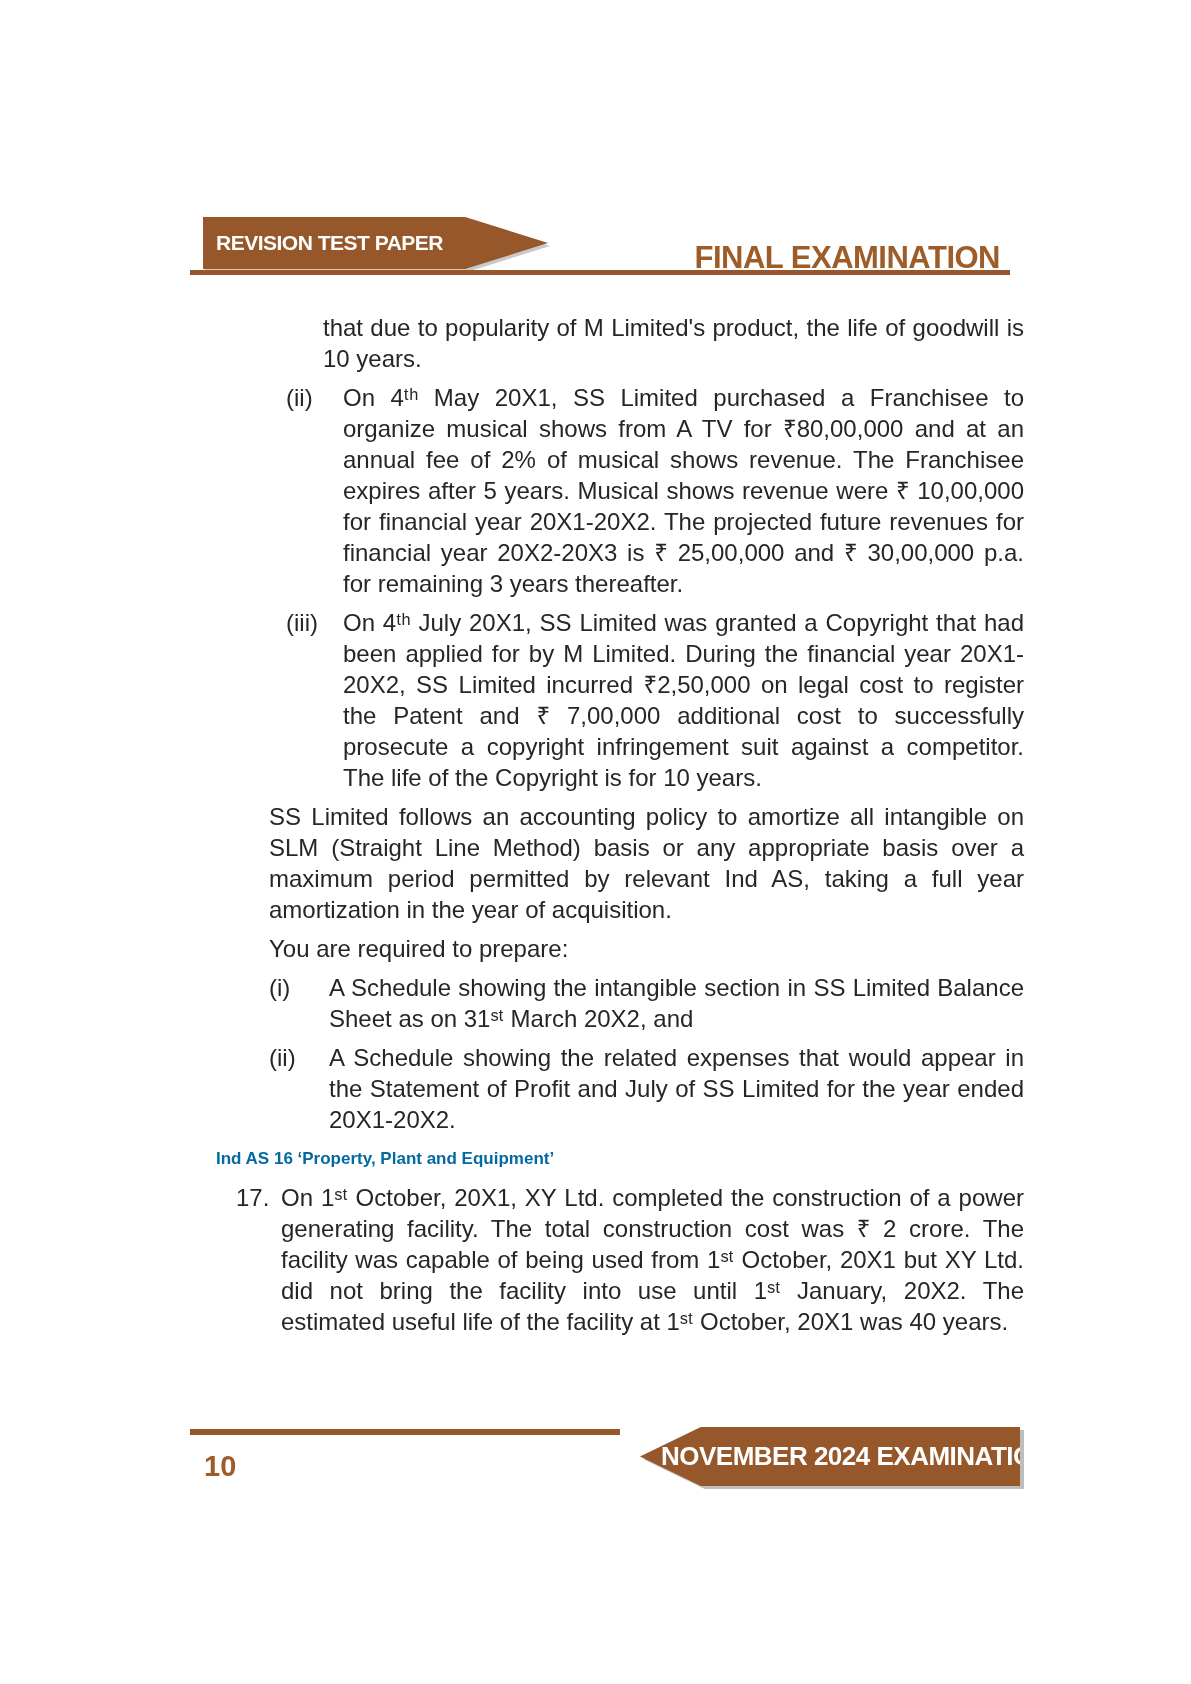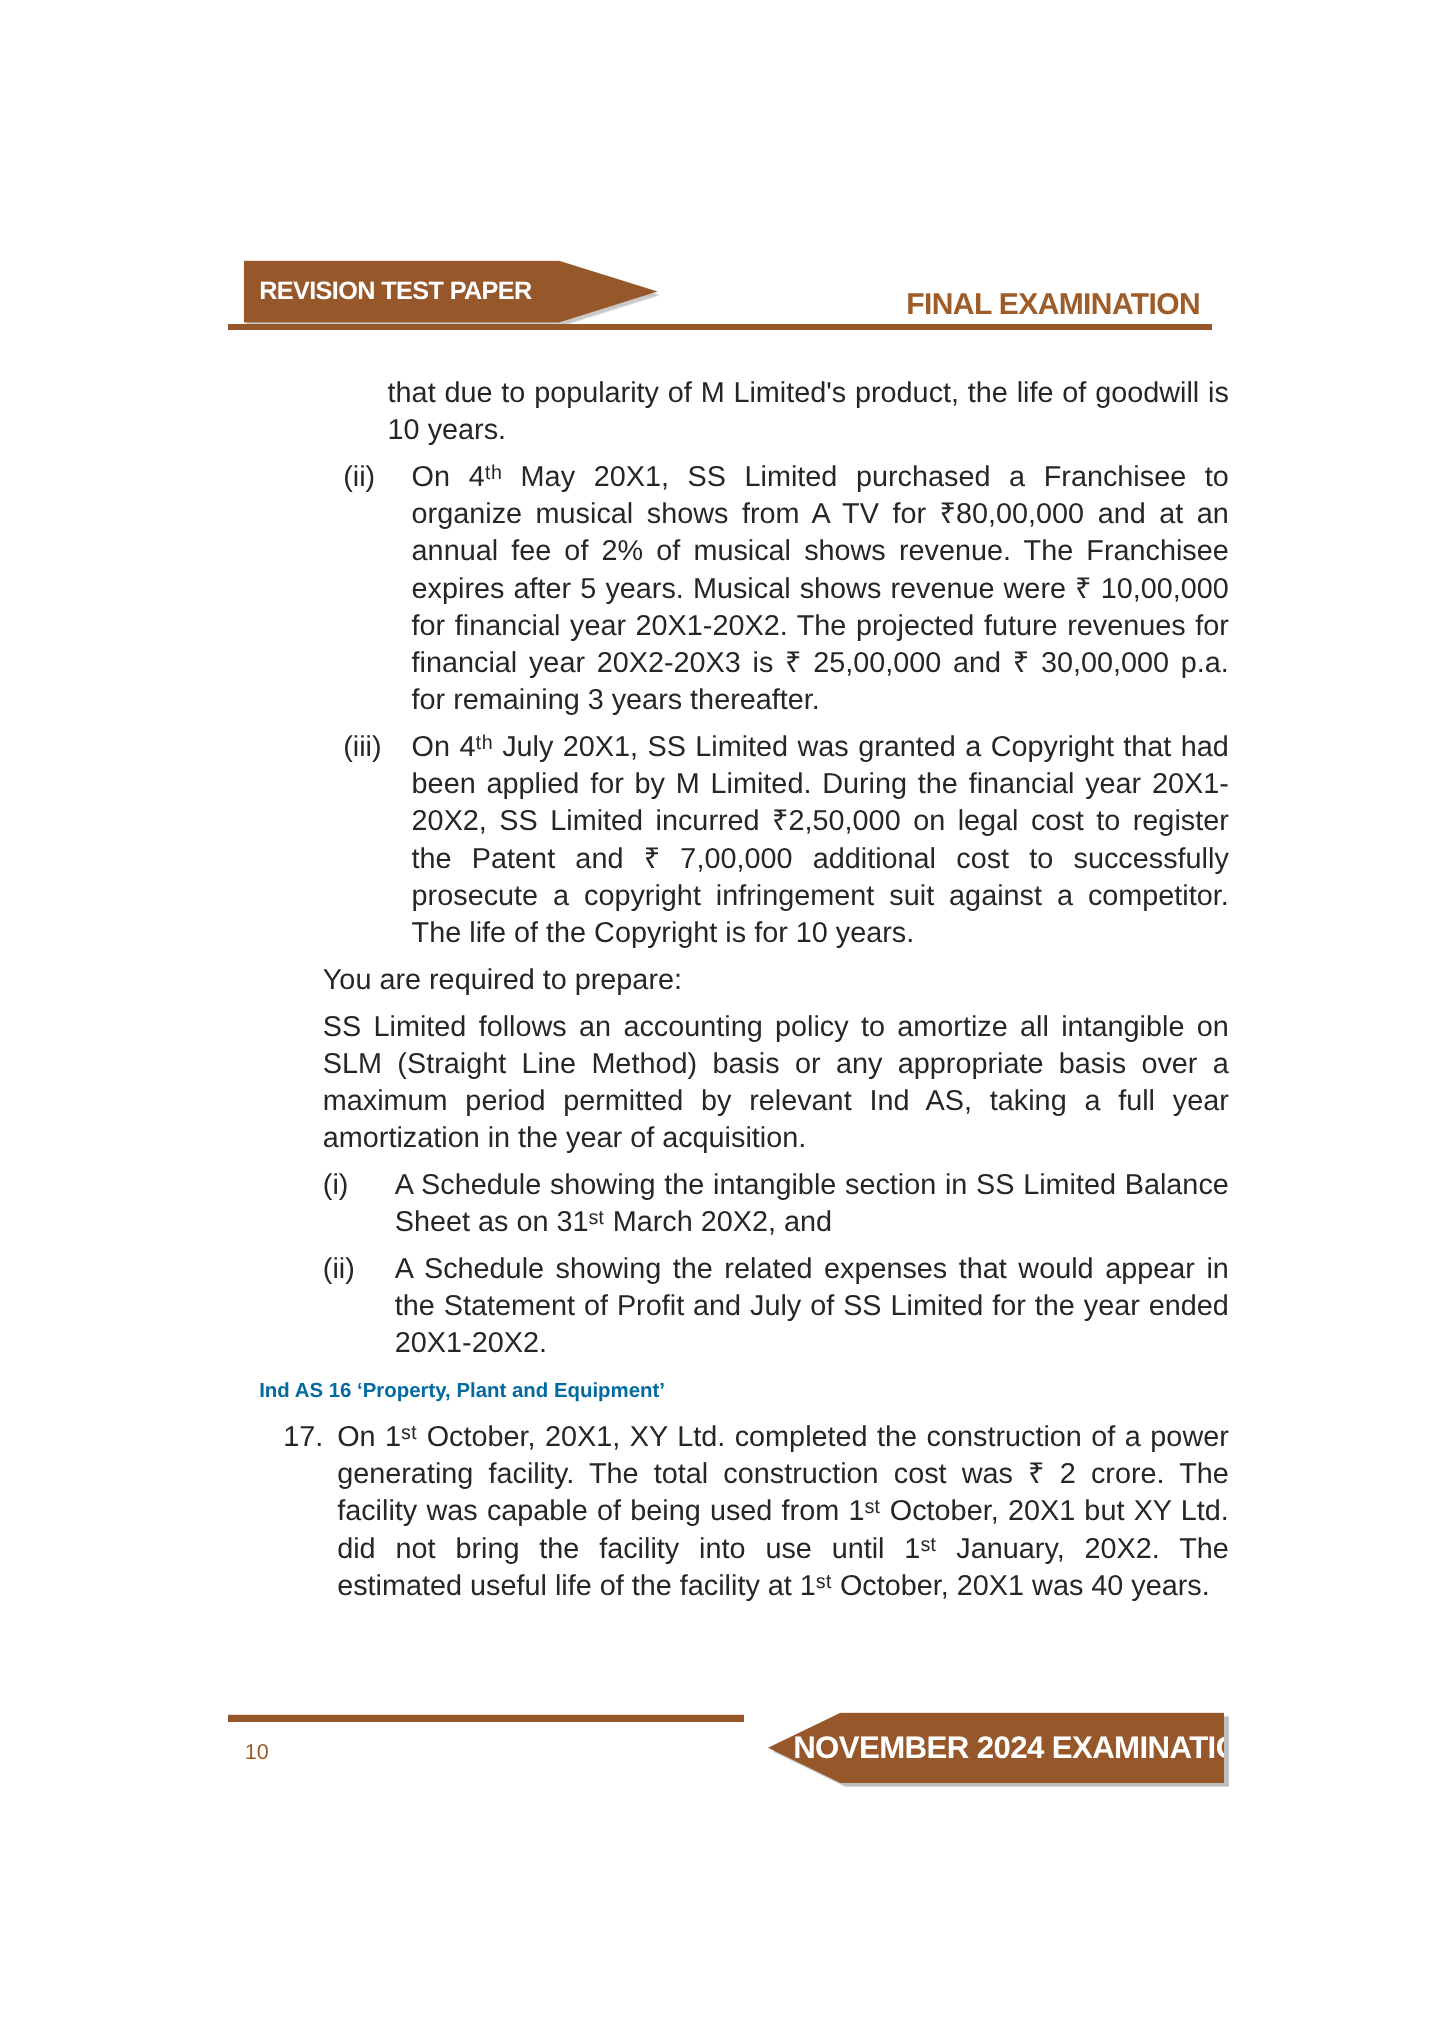--- a/index.html
+++ b/index.html
@@ -22,21 +22,21 @@
     clip-path:polygon(0 0, 76% 0, 100% 50%, 76% 100%, 0 100%);
     display:flex;align-items:center;
     padding-left:13px;box-sizing:border-box;
   }
   .banner-text{
     color:#ffffff;font-weight:bold;font-size:21px;letter-spacing:-0.5px;
     white-space:nowrap;
   }
   .hdr-right{
     position:absolute;top:240px;right:191px;
-    color:#9e5c28;font-weight:bold;font-size:25px;letter-spacing:-0.5px;
+    color:#9e5c28;font-weight:bold;font-size:31px;letter-spacing:-0.5px;
   }
   .hdr-rule{
     position:absolute;left:190px;top:270px;width:820px;height:5px;
     background:#96572a;
   }
   
   .content{
     position:absolute;left:216px;top:312px;width:808px;
     font-size:24px;line-height:31px;
   }
@@ -70,21 +70,21 @@
   .ftr-banner{
     width:100%;height:100%;
     background:#96572a;
     clip-path:polygon(0 50%, 16% 0, 100% 0, 100% 100%, 16% 100%);
     display:flex;align-items:center;justify-content:center;
     padding-left:52px;box-sizing:border-box;
   }
   .ftr-banner .banner-text{font-size:26px;}
   .page-num{
     position:absolute;left:204px;top:1450px;
-    color:#9e5c28;font-weight:normal;font-size:18px;
+    color:#9e5c28;font-weight:bold;font-size:29px;
   }
 </style>
 </head>
 <body>
 
 <div class="page">
 
   <div class="hdr-banner-wrap">
     <div class="hdr-banner">
       <span class="banner-text">REVISION TEST PAPER</span>
@@ -100,23 +100,23 @@
     <div class="item upper">
       <span class="lbl">(ii)</span>
       <p>On 4ᵗʰ May 20X1, SS Limited purchased a Franchisee to organize musical shows from A TV for ₹80,00,000 and at an annual fee of 2% of musical shows revenue.  The Franchisee expires after 5 years.  Musical shows revenue were ₹ 10,00,000 for financial year 20X1-20X2.  The projected future revenues for financial year 20X2-20X3 is ₹ 25,00,000 and ₹ 30,00,000 p.a. for remaining 3 years thereafter.</p>
     </div>
 
     <div class="item upper">
       <span class="lbl">(iii)</span>
       <p>On 4ᵗʰ July 20X1, SS Limited was granted a Copyright that had been applied for by M Limited.  During the financial year 20X1-20X2, SS Limited incurred ₹2,50,000 on legal cost to register the Patent and ₹ 7,00,000 additional cost to successfully prosecute a copyright infringement suit against a competitor.  The life of the Copyright is for 10 years.</p>
     </div>
 
+    <p class="plain-para">SS Limited follows an accounting policy to amortize all intangible on SLM (Straight Line Method) basis or any appropriate basis over a maximum period permitted by relevant Ind AS, taking a full year amortization in the year of acquisition.</p>
+
     <p class="plain-para">You are required to prepare:</p>
-
-    <p class="plain-para">SS Limited follows an accounting policy to amortize all intangible on SLM (Straight Line Method) basis or any appropriate basis over a maximum period permitted by relevant Ind AS, taking a full year amortization in the year of acquisition.</p>
 
     <div class="item lower">
       <span class="lbl">(i)</span>
       <p>A Schedule showing the intangible section in SS Limited Balance Sheet as on 31ˢᵗ March 20X2, and</p>
     </div>
 
     <div class="item lower">
       <span class="lbl">(ii)</span>
       <p>A Schedule showing the related expenses that would appear in the Statement of Profit and July of SS Limited for the year ended 20X1-20X2.</p>
     </div>

